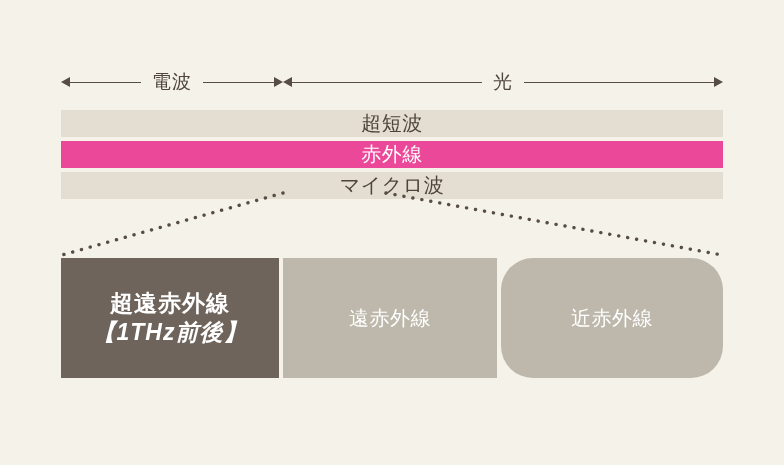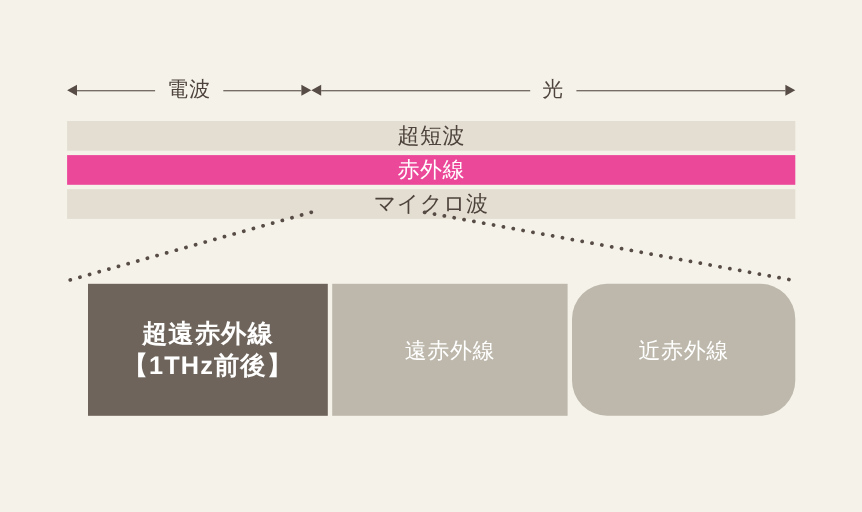--- a/index.html
+++ b/index.html
@@ -118,30 +118,30 @@
     flex-direction: column;
     align-items: center;
     justify-content: center;
     background: #bdb8ab;
     color: #ffffff;
     font-size: 20px;
     letter-spacing: 0.5px;
     white-space: nowrap;
     text-align: center;
   }
-  .sub.w-dark   { flex: 0 0 218px; background: #6e645b; margin-left: 19px; }
+  .sub.w-dark   { flex: 0 0 218px; background: #6e645b; }
   .sub.w-far    { flex: 0 0 214px; }
   .sub.w-near   { flex: 1 1 auto; border-radius: 32px; }
   .sub.emphasis {
     font-weight: bold;
     font-size: 23px;
     line-height: 1.28;
     letter-spacing: 1px;
   }
-  .sub .line2 { display: block; }
+  .sub .line2 { display: block; font-style: italic; }
 </style>
 </head>
 <body>
 
 <div id="diagram">
 
   <div class="arrow-row">
 
     <div class="arrow-group radio">
       <span class="arrow-head left"></span>

